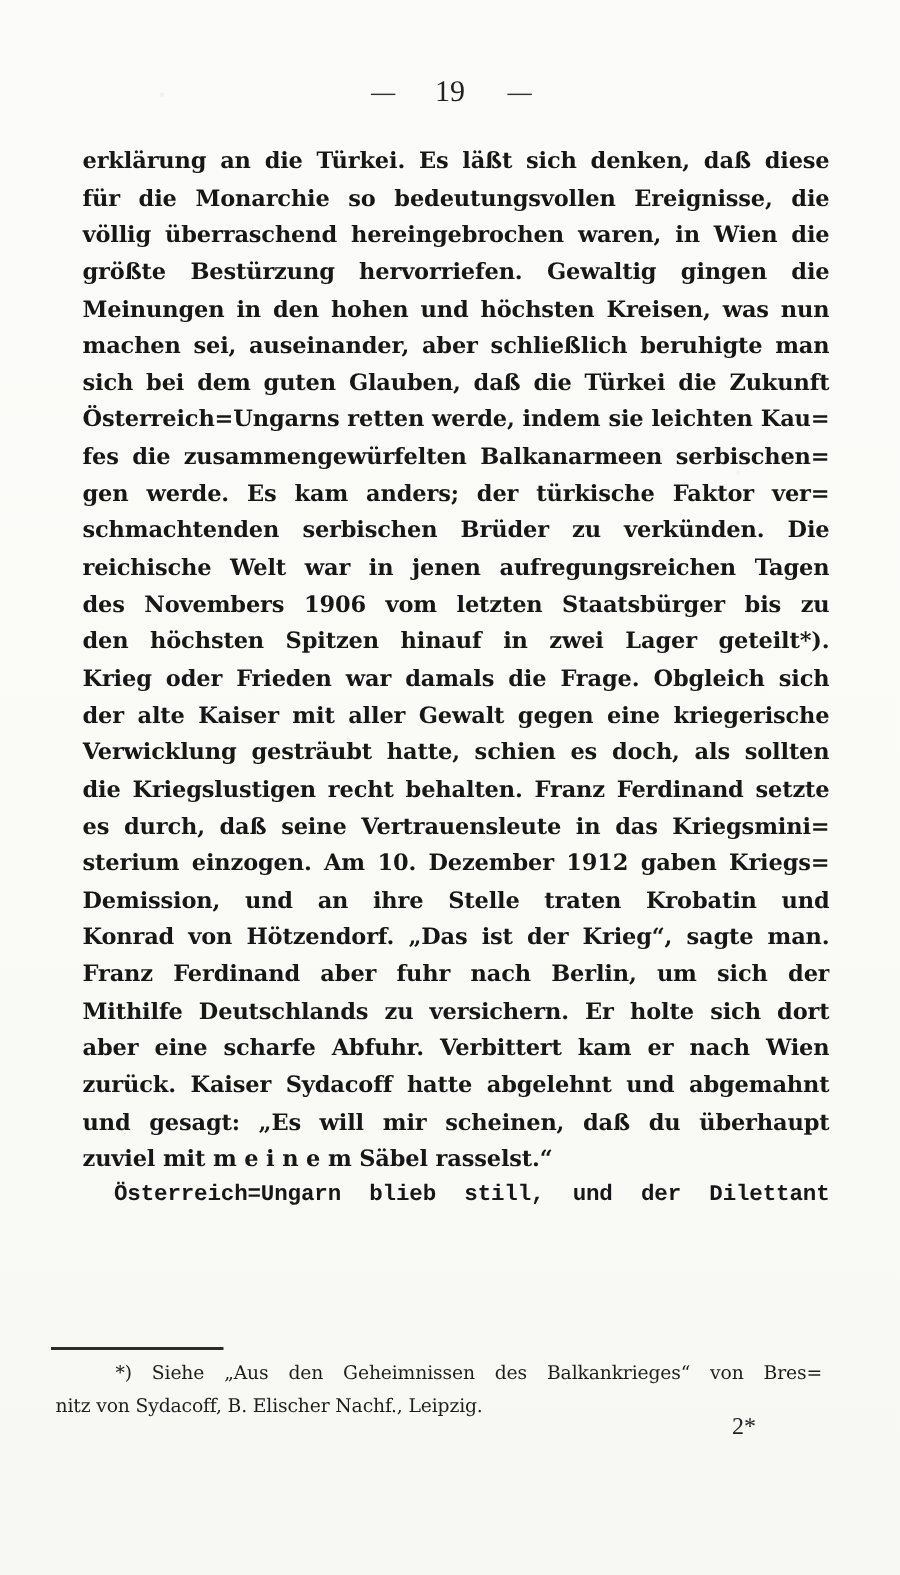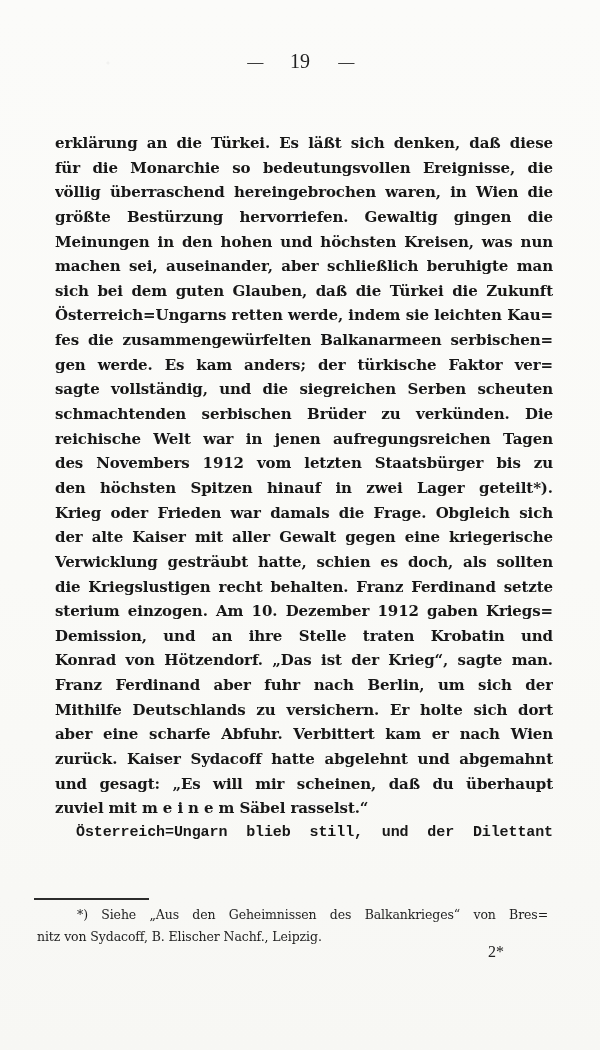--- a/index.html
+++ b/index.html
@@ -47,21 +47,20 @@
   .body-text {
     position: absolute;
     left: 55px;
     right: 47px;
     top: 95px;
     font-family: "DejaVu Serif", serif;
     font-weight: 700;
     font-size: 15px;
     letter-spacing: -0.1px;
     color: #171717;
-    margin-top: 36px;
   }
   .body-text .line {
     height: 24.65px;
     line-height: 24.65px;
     text-align: justify;
     text-align-last: justify;
     white-space: normal;
     overflow: hidden;
   }
   .body-text .line.no-justify {
@@ -126,29 +125,29 @@
       <div class="line">erklärung an die Türkei. Es läßt sich denken, daß diese</div>
       <div class="line">für die Monarchie so bedeutungsvollen Ereignisse, die</div>
       <div class="line">völlig überraschend hereingebrochen waren, in Wien die</div>
       <div class="line">größte Bestürzung hervorriefen. Gewaltig gingen die</div>
       <div class="line">Meinungen in den hohen und höchsten Kreisen, was nun zu</div>
       <div class="line">machen sei, auseinander, aber schließlich beruhigte man</div>
       <div class="line">sich bei dem guten Glauben, daß die Türkei die Zukunft</div>
       <div class="line">Österreich=Ungarns retten werde, indem sie leichten Kau=</div>
       <div class="line">fes die zusammengewürfelten Balkanarmeen serbischen=</div>
       <div class="line">gen werde. Es kam anders; der türkische Faktor ver=</div>
-      <div class="line">sagte vollständig, und die siegreichen Serben scheuten</div>
       <div class="line">schmachtenden serbischen Brüder zu verkünden. Die öster=</div>
       <div class="line">reichische Welt war in jenen aufregungsreichen Tagen</div>
-      <div class="line">des Novembers 1912 vom letzten Staatsbürger bis zu</div>
+      <div class="line">des Novembers 1906 vom letzten Staatsbürger bis zu</div>
       <div class="line">den höchsten Spitzen hinauf in zwei Lager geteilt*).</div>
       <div class="line">Krieg oder Frieden war damals die Frage. Obgleich sich</div>
       <div class="line">der alte Kaiser mit aller Gewalt gegen eine kriegerische</div>
       <div class="line">Verwicklung gesträubt hatte, schien es doch, als sollten</div>
       <div class="line">die Kriegslustigen recht behalten. Franz Ferdinand setzte</div>
+      <div class="line">es durch, daß seine Vertrauensleute in das Kriegsmini=</div>
       <div class="line">sterium einzogen. Am 10. Dezember 1912 gaben Kriegs=</div>
       <div class="line">Demission, und an ihre Stelle traten Krobatin und</div>
       <div class="line">Konrad von Hötzendorf. „Das ist der Krieg“, sagte man.</div>
       <div class="line">Franz Ferdinand aber fuhr nach Berlin, um sich der</div>
       <div class="line">Mithilfe Deutschlands zu versichern. Er holte sich dort</div>
       <div class="line">aber eine scharfe Abfuhr. Verbittert kam er nach Wien</div>
       <div class="line">zurück. Kaiser Sydacoff hatte abgelehnt und abgemahnt</div>
       <div class="line">und gesagt: „Es will mir scheinen, daß du überhaupt</div>
       <div class="line no-justify">zuviel mit m e i n e m Säbel rasselst.“</div>
       <div class="line indent">Österreich=Ungarn blieb still, und der Dilettant</div>

